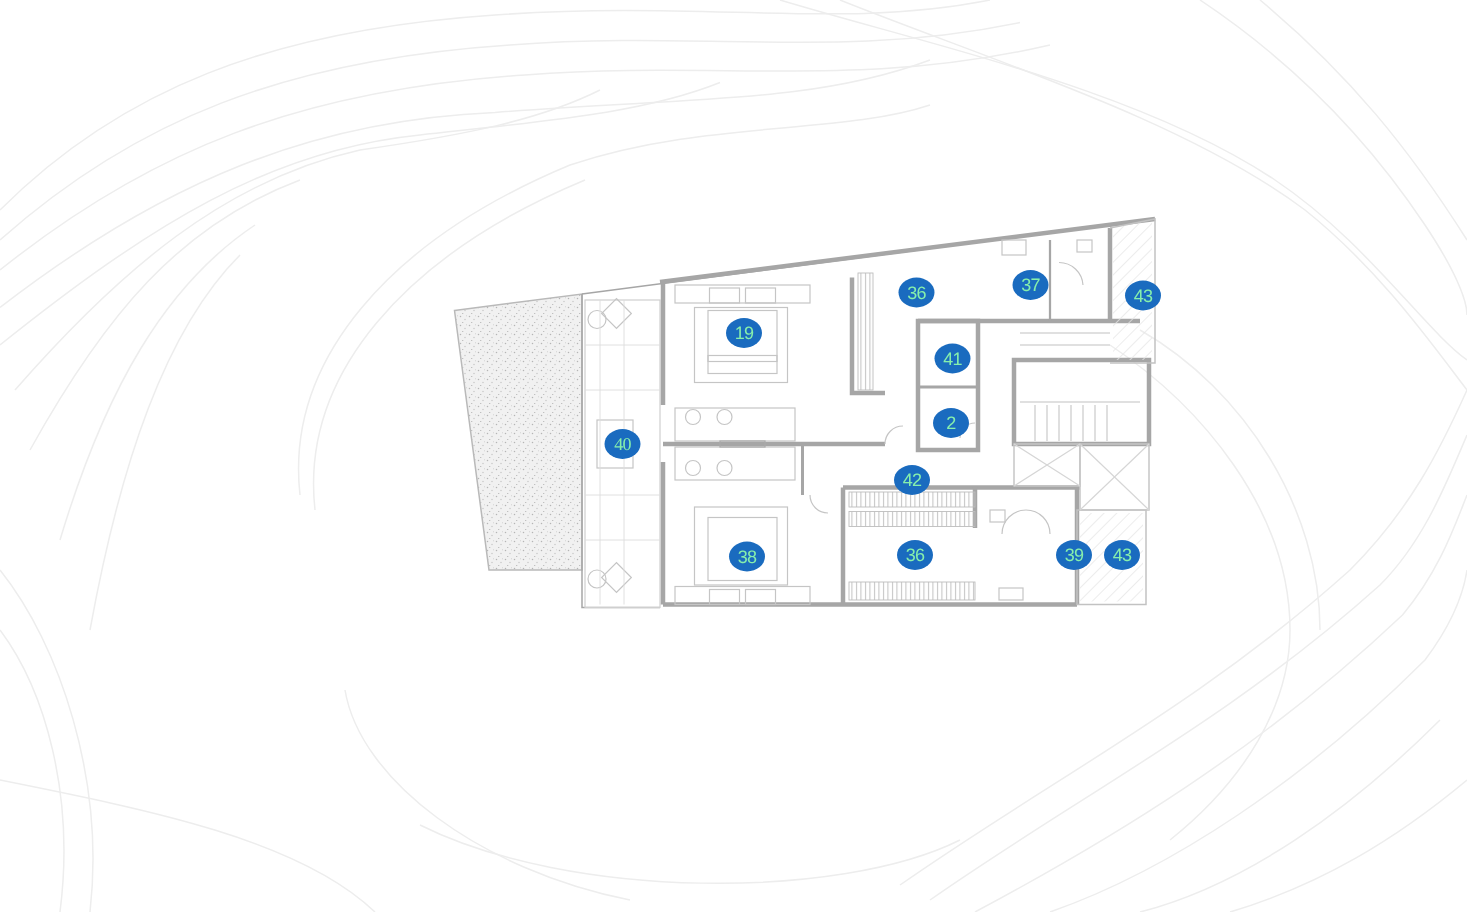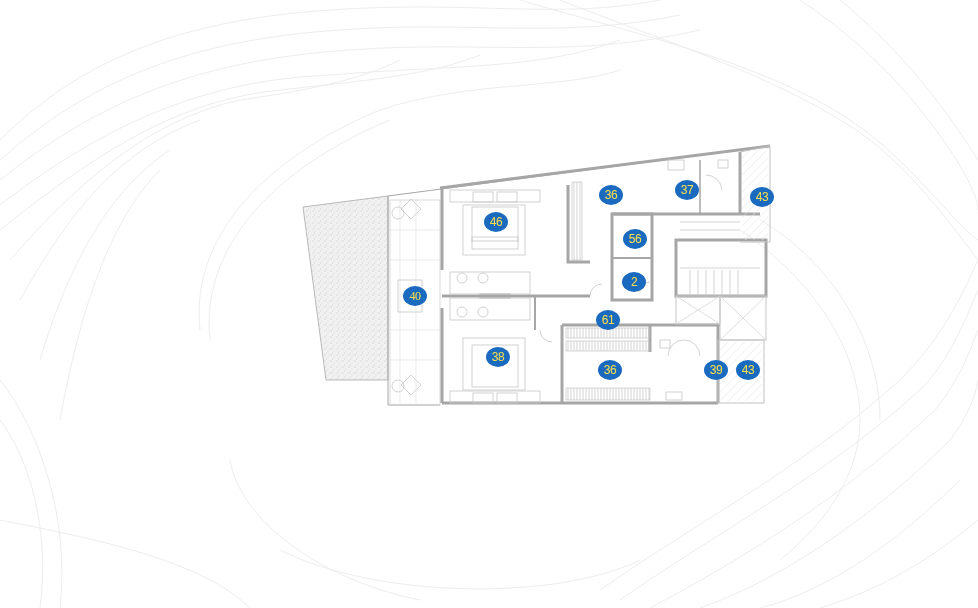--- a/index.html
+++ b/index.html
@@ -1,19 +1,19 @@
 <!DOCTYPE html>
 <html><head>
 <meta charset="utf-8">
 <style>
   html,body{margin:0;padding:0;}
   body{width:978px;height:608px;background:#ffffff;position:relative;overflow:hidden;font-family:"Liberation Sans",sans-serif;}
   #stage{position:absolute;left:0;top:0;width:978px;height:608px;}
   .marker{position:absolute;width:24px;height:20px;margin-left:-10px;margin-top:-10px;border-radius:50%;
-    display:flex;align-items:center;justify-content:center;color:#fde047;font-size:12px;letter-spacing:-0.5px;
+    display:flex;align-items:center;justify-content:center;color:#86efac;font-size:12px;letter-spacing:-0.5px;
     font-family:"Liberation Sans",sans-serif;cursor:pointer;}
 </style>
 </head>
 <body>
 
 <svg id="stage" width="978" height="608" viewBox="0 0 978 608" xmlns="http://www.w3.org/2000/svg">
   <defs>
     <pattern id="gravel" width="6" height="6" patternUnits="userSpaceOnUse">
       <rect width="6" height="6" fill="#f1f1f1"></rect>
       <circle cx="1" cy="1" r="0.5" fill="#b5b5b5"></circle>
@@ -177,25 +177,25 @@
     <line x1="400" y1="200" x2="400" y2="403"></line>
     <line x1="416" y1="200" x2="416" y2="403"></line>
     <line x1="390" y1="230" x2="440" y2="230"></line>
     <line x1="390" y1="260" x2="440" y2="260"></line>
     <line x1="390" y1="330" x2="440" y2="330"></line>
     <line x1="390" y1="360" x2="440" y2="360"></line>
   </g>
 </svg>
 
 <div id="markers">
-  <div class="marker" style="left:494px;top:222px;background:#1a6bbf;">46</div>
+  <div class="marker" style="left:494px;top:222px;background:#1a6bbf;">19</div>
   <div class="marker" style="left:609px;top:195px;background:#1a6bbf;">36</div>
   <div class="marker" style="left:685px;top:190px;background:#1a6bbf;">37</div>
   <div class="marker" style="left:760px;top:197px;background:#1a6bbf;">43</div>
-  <div class="marker" style="left:633px;top:239px;background:#1a6bbf;">56</div>
+  <div class="marker" style="left:633px;top:239px;background:#1a6bbf;">41</div>
   <div class="marker" style="left:632px;top:282px;background:#1a6bbf;">2</div>
   <div class="marker" style="left:413px;top:296px;background:#1a6bbf;font-family:Liberation Serif, serif;">40</div>
-  <div class="marker" style="left:606px;top:320px;background:#1a6bbf;">61</div>
-  <div class="marker" style="left:496px;top:357px;background:#1a6bbf;">38</div>
+  <div class="marker" style="left:606px;top:320px;background:#1a6bbf;">42</div>
+  <div class="marker" style="left:496px;top:371px;background:#1a6bbf;">38</div>
   <div class="marker" style="left:608px;top:370px;background:#1a6bbf;">36</div>
   <div class="marker" style="left:684px;top:370px;background:#1a6bbf;margin-left:20px;">39</div>
   <div class="marker" style="left:746px;top:370px;background:#1a6bbf;">43</div>
 </div>
 
 </body></html>

